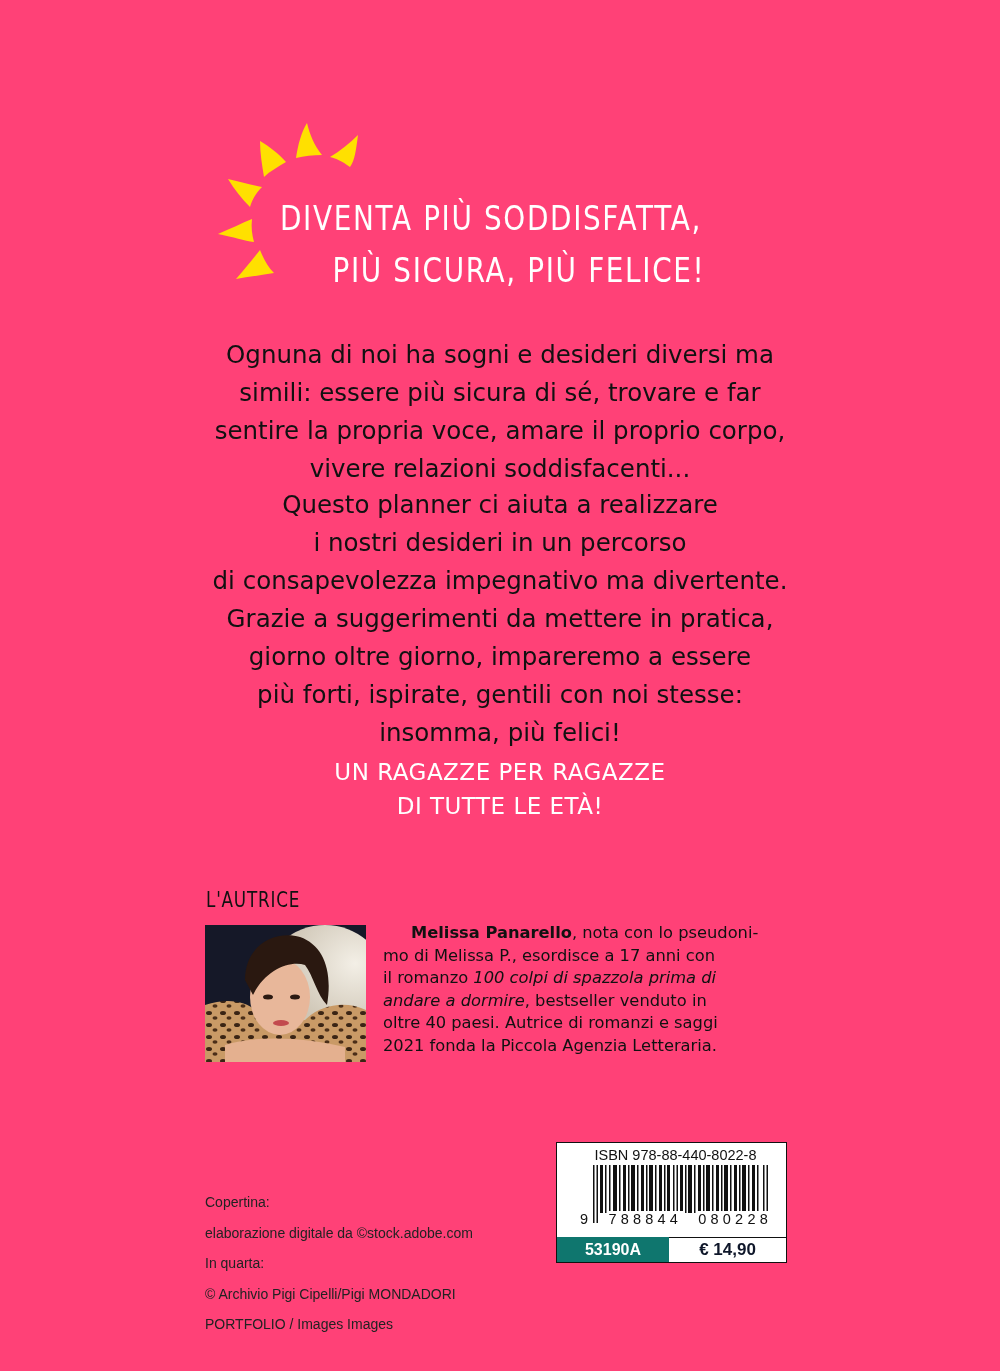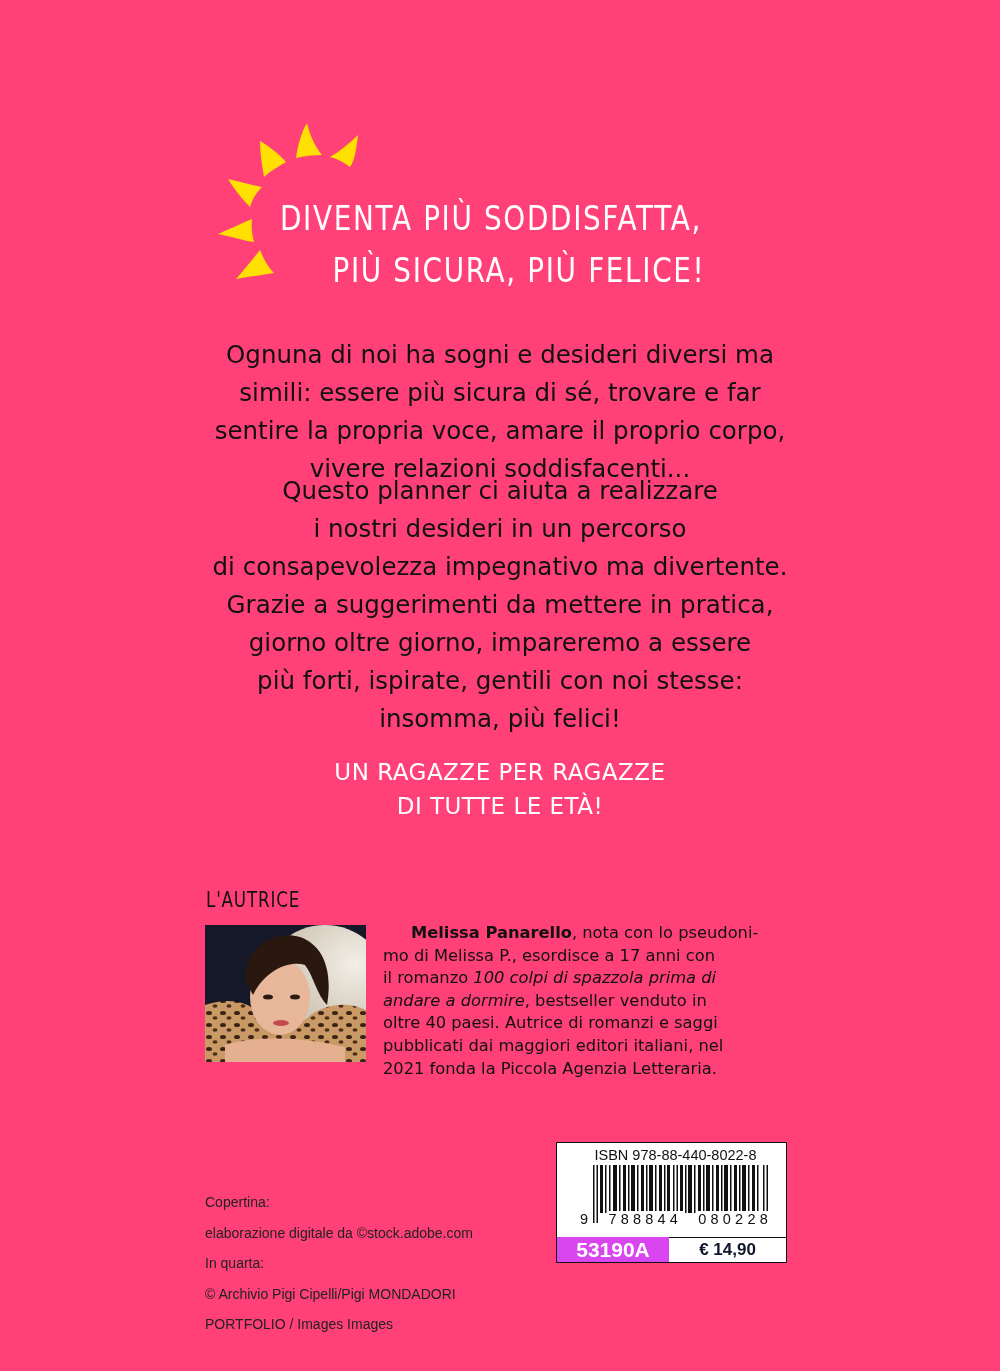--- a/index.html
+++ b/index.html
@@ -18,21 +18,21 @@
     transform: scaleX(0.82); transform-origin: left top;
   }
   .headline div { white-space: nowrap; }
   .body-text {
     position: absolute; left: 150px; width: 700px; text-align: center;
     font-family: "DejaVu Sans", sans-serif; font-size: 24.5px; line-height: 38px;
     color: #111;
   }
   .body-text div { white-space: nowrap; }
   .p1 { top: 336px; }
-  .p2 { top: 472px; }
+  .p2 { top: 486px; }
   .tagline {
     position: absolute; left: 250px; width: 500px; top: 755px; text-align: center;
     color: #fff; font-family: "DejaVu Sans", sans-serif; font-size: 23px;
     line-height: 34px; letter-spacing: 0.5px;
   }
   .author-label {
     position: absolute; left: 206px; top: 888px;
     font-family: "DejaVu Sans", sans-serif; font-size: 21px; color: #111;
     letter-spacing: 1px; transform: scaleX(0.8); transform-origin: left top;
   }
@@ -62,22 +62,22 @@
     font-family: "Liberation Sans", sans-serif; font-size: 14.5px; color: #111; padding-left: 8px;
   }
   .bars { position: absolute; left: 36px; top: 22px; width: 176px; height: 58px; }
   .digits {
     position: absolute; left: 22px; top: 68px; width: 195px;
     font-family: Liberation Sans, sans-serif; font-size: 14.5px; letter-spacing: 4.2px; color: #111;
     background: transparent;
   }
   .digit-bg { background: #fff; padding: 0 1px; }
   .code-cell {
-    position: absolute; left: 0; top: 94px; width: 112px; height: 25px; background: #d946ef;
-    color: #fff; font-family: "Liberation Sans", sans-serif; font-weight: bold; font-size: 21px;
+    position: absolute; left: 0; top: 94px; width: 112px; height: 25px; background: #0f766e;
+    color: #fff; font-family: "Liberation Sans", sans-serif; font-weight: bold; font-size: 16px;
     line-height: 25px; text-align: center;
   }
   .price-cell {
     position: absolute; left: 112px; top: 94px; right: 0; height: 25px; border-top: 1.5px solid #111;
     box-sizing: border-box; color: #0f172a; font-family: "Liberation Sans", sans-serif; font-weight: bold;
     font-size: 17px; line-height: 23px; text-align: center;
   }
 </style>
 </head>
 <body>
@@ -152,21 +152,20 @@
     <path d="M20 120 C50 110 100 112 140 122 L140 137 L20 137 Z" fill="#e4b08f"></path>
   </svg>
 </div>
 
 <div class="author-bio">
   <span class="line"><b>Melissa Panarello</b><span>, nota con lo pseudoni-</span></span>
   <span class="line">mo di Melissa P., esordisce a 17 anni con</span>
   <span class="line"><span>il romanzo </span><i>100 colpi di spazzola prima di</i></span>
   <span class="line"><i>andare a dormire</i><span>, bestseller venduto in</span></span>
   <span class="line">oltre 40 paesi. Autrice di romanzi e saggi</span>
-  <span class="line">pubblicati dai maggiori editori italiani, nel</span>
   <span class="line">2021 fonda la Piccola Agenzia Letteraria.</span>
 </div>
 
 <div class="credits">
   <div>Copertina:</div>
   <div>elaborazione digitale da ©stock.adobe.com</div>
   <div>In quarta:</div>
   <div>© Archivio Pigi Cipelli/Pigi MONDADORI</div>
   <div>PORTFOLIO / Images Images</div>
 </div>

